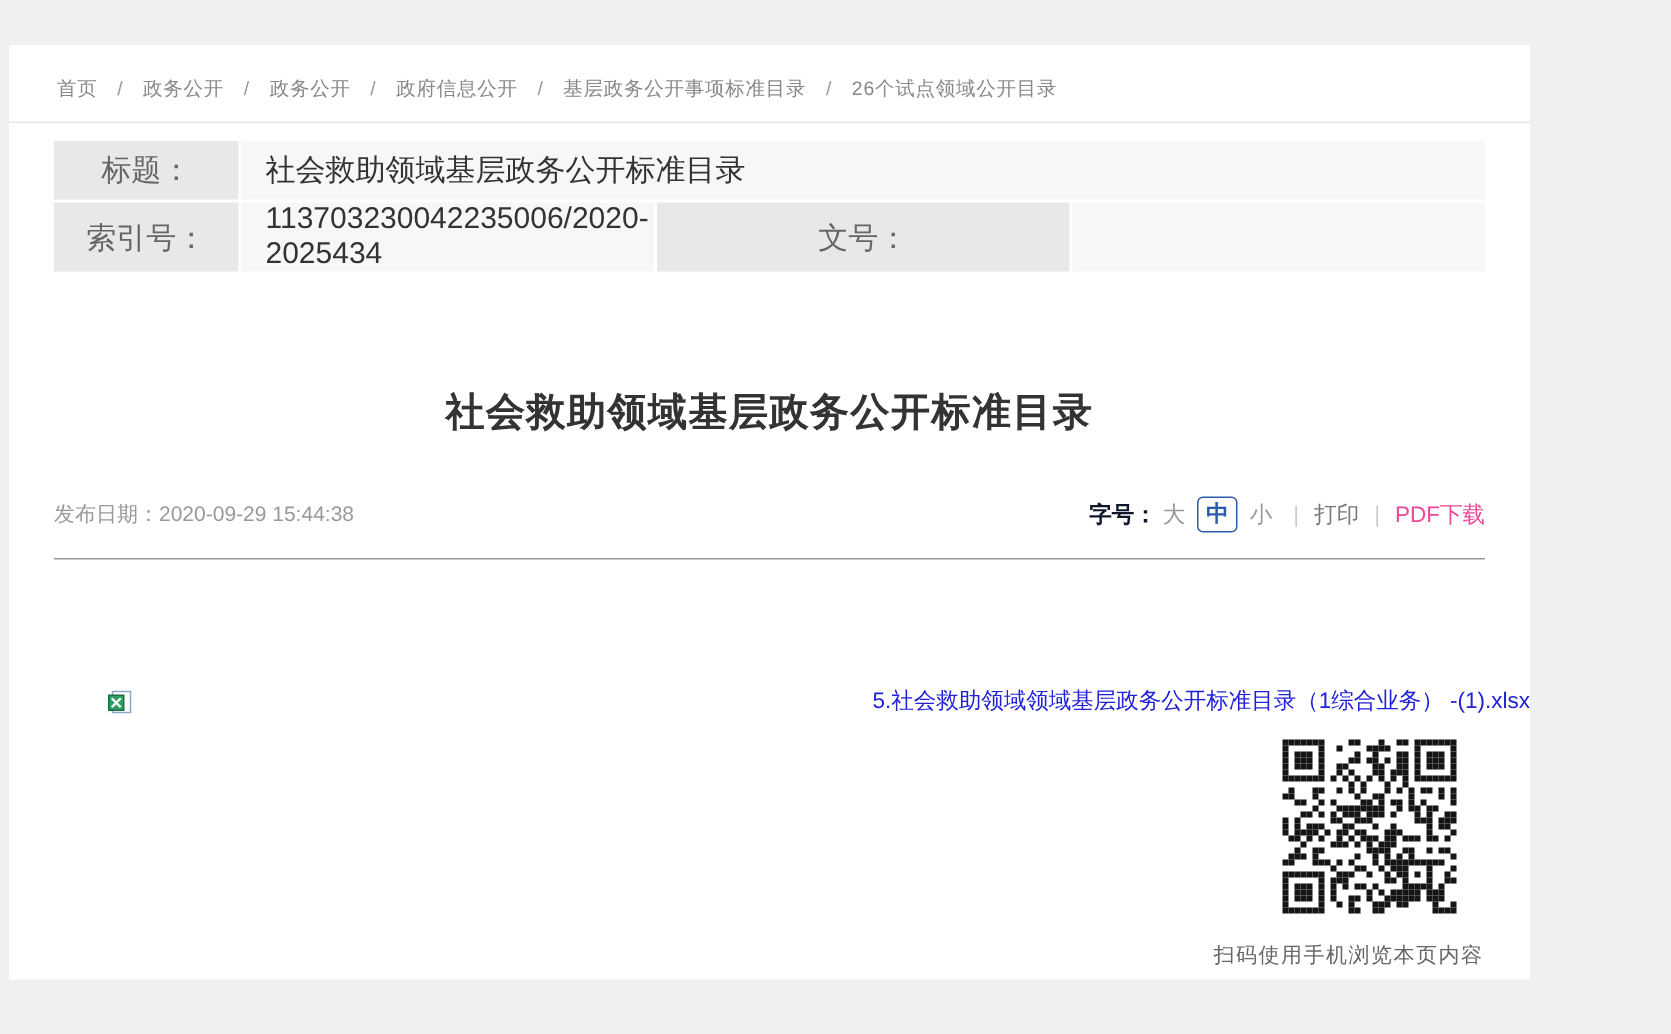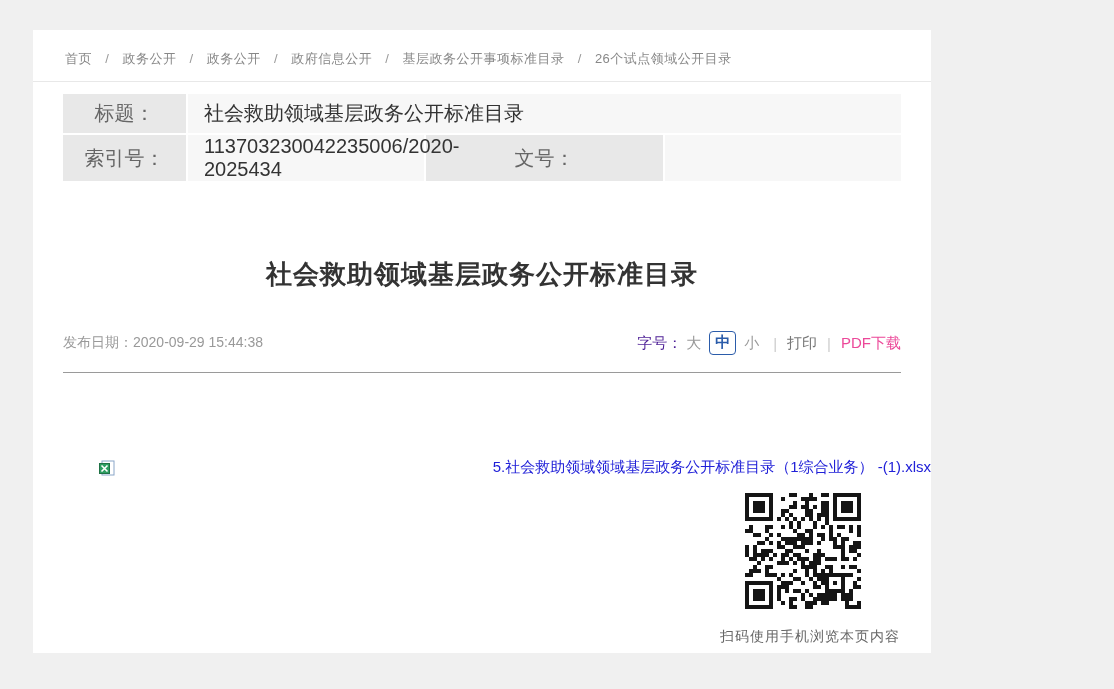--- a/index.html
+++ b/index.html
@@ -5,22 +5,22 @@
   * { box-sizing: border-box; margin: 0; padding: 0; }
   html,body { width: 1114px; height: 689px; }
   body {
     background: #f0f0f0;
     font-family: "Liberation Sans", "DejaVu Sans", sans-serif;
     color: #333;
     position: relative;
   }
   .card {
     position: absolute;
-    left: 33px; top: 30px;
-    width: 898px; height: 623px;
+    left: 6px; top: 30px;
+    width: 1014px; height: 623px;
     background: #ffffff;
   }
   
   .breadcrumb {
     padding: 20px 32px 0 32px;
     font-size: 13px;
     color: #888;
     letter-spacing: 0.5px;
   }
   .breadcrumb a.crumb {
@@ -70,21 +70,21 @@
   }
   .info-bar {
     margin: 38px 30px 0 30px;
     display: flex;
     justify-content: space-between;
     align-items: center;
     height: 26px;
   }
   .pub-date { font-size: 14px; color: #999; }
   .tools { display: flex; align-items: center; font-size: 15px; }
-  .fs-label { color: #4c1d95; font-weight: normal; }
+  .fs-label { color: #0f172a; font-weight: bold; }
   .fs-btn {
     color: #999;
     margin: 0 4px;
     cursor: pointer;
     text-decoration: none;
   }
   .fs-btn.active {
     color: #2b5caa;
     border: 1px solid #2b5caa;
     border-radius: 4px;
@@ -112,21 +112,21 @@
     text-decoration: none;
     cursor: pointer;
   }
   
   .qr-block {
     position: absolute;
     right: 31px;
     top: 460px;
     display: flex;
     flex-direction: column;
-    align-items: center;
+    align-items: flex-end;
   }
   .qr-box { width: 122px; height: 122px; background: #fff; margin-right: 15px; }
   .qr-caption {
     margin-top: 16px;
     font-size: 14px;
     color: #666;
     letter-spacing: 1px;
     white-space: nowrap;
   }
 </style>

